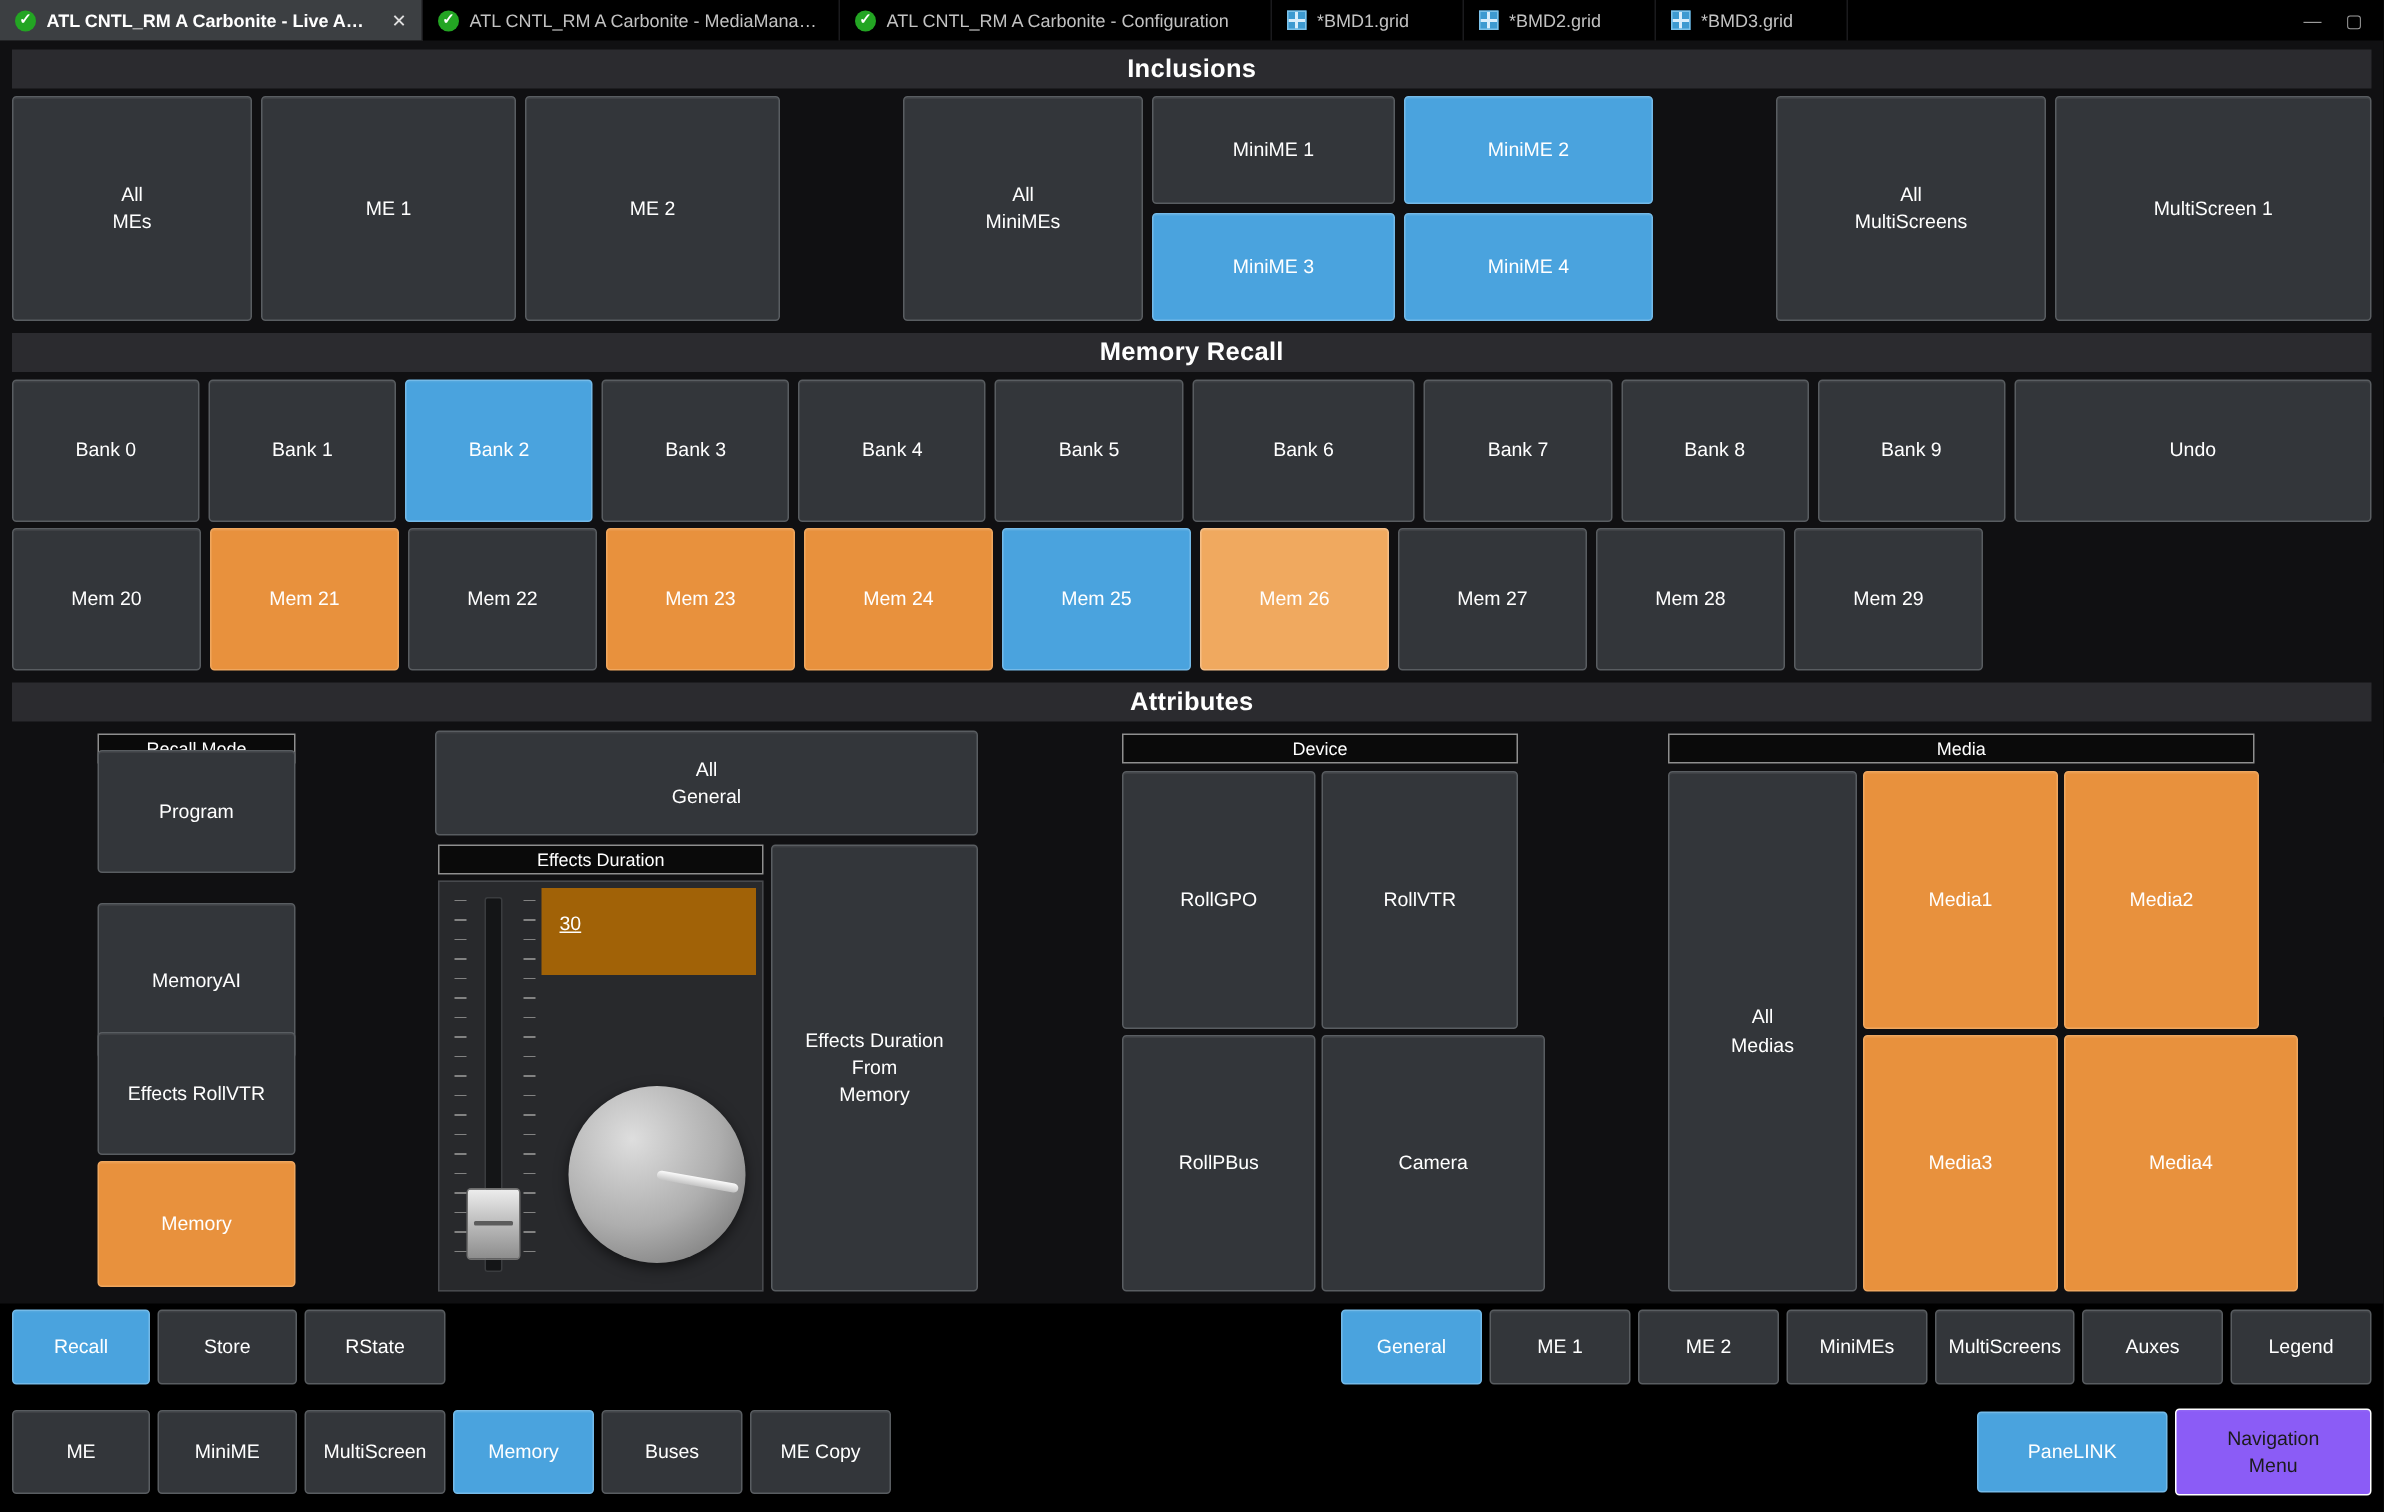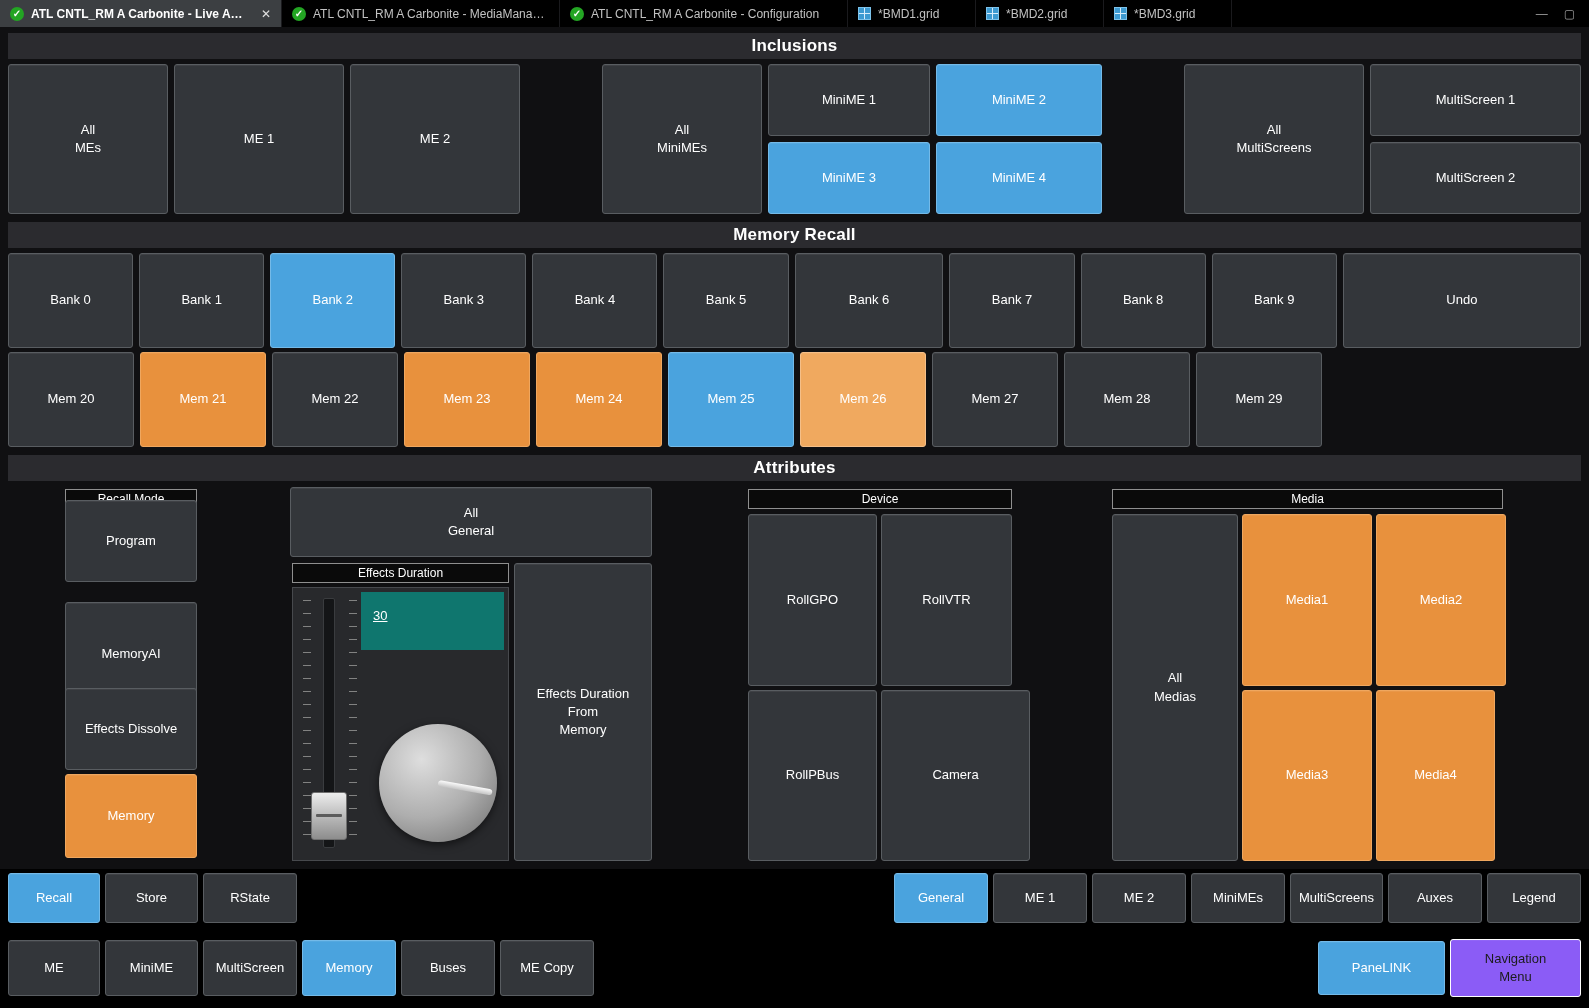--- a/index.html
+++ b/index.html
@@ -35,21 +35,21 @@
   .btn.orange { background:#e8913d; border-color:#efa75f; }
   .btn.orange-light { background:#f0a95f; border-color:#f5bf88; }
   .btn.light { background:#8b5cf6; border-color:#ffffff; color:#1b1b1b; }
 
   
   .attrs { position:relative; flex:none; height:388px; }
   .abs { position:absolute; }
   .group-label { position:absolute; height:20px; background:#0a0a0a; border:1px solid #8f8f8f; color:#fff; font-size:12px;
                  display:flex; align-items:center; justify-content:center; }
   .ed-panel { position:absolute; background:#28292c; border:1px solid #47494d; }
-  .readout { position:absolute; background:#0f766e; color:#fff; font-size:13px; padding:16px 0 0 12px;text-decoration:underline; }
+  .readout { position:absolute; background:#a16207; color:#fff; font-size:13px; padding:16px 0 0 12px;text-decoration:underline; }
   .slider { position:absolute; }
   .ticks { position:absolute; width:8px; background-image:repeating-linear-gradient(to bottom, #828282 0 1px, transparent 1px 13px); }
   .groove { position:absolute; width:12px; background:#141517; border:1px solid #3a3c3f; border-radius:2px; }
   .handle { position:absolute; background:linear-gradient(#ededed,#bfbfbf 46%,#8d8d8d); border:1px solid #6f6f6f; border-radius:3px; }
   .handle-line { height:3px; background:#5c5c5c; margin:21px 4px 0; border-radius:1px; }
   .knob { position:absolute; border-radius:50%; background:radial-gradient(circle at 36% 30%, #dedede, #aeaeae 52%, #848484 82%, #707070); box-shadow:0 3px 9px rgba(0,0,0,.55); }
   .pointer { position:absolute; left:50%; top:50%; width:55px; height:6px; margin-top:-3px; background:linear-gradient(#fafafa,#c4c4c4);
              transform-origin:0 50%; transform:rotate(10deg); border-radius:3px; }
 
   
@@ -108,21 +108,20 @@
     </div>
     <div class="col" style="width:166px">
       <div class="btn blue" style="flex:1">MiniME 2</div>
       <div class="btn blue" style="flex:1">MiniME 4</div>
     </div>
     <div class="spacer" style="width:70px"></div>
     <div class="btn" style="width:180px">All
 MultiScreens</div>
     <div class="col" style="flex:1">
       <div class="btn" style="flex:1">MultiScreen 1</div>
-      <div class="btn" style="flex:1">MultiScreen 2</div>
     </div>
   </div>
 
   <div class="section-header" style="margin-top:8px">Memory Recall</div>
   <div class="row" style="height:95px">
     <div class="btn" style="width:126px">Bank 0</div>
     <div class="btn" style="width:126px">Bank 1</div>
     <div class="btn blue" style="width:126px">Bank 2</div>
     <div class="btn" style="width:126px">Bank 3</div>
     <div class="btn" style="width:126px">Bank 4</div>
@@ -145,21 +144,21 @@
     <div class="btn" style="width:126px">Mem 28</div>
     <div class="btn" style="width:126px">Mem 29</div>
   </div>
 
   <div class="section-header" style="margin-top:8px">Attributes</div>
   <div class="attrs">
 
     <div class="group-label" style="left:65px;top:8px;width:132px">Recall Mode</div>
     <div class="btn abs" style="left:65px;top:19px;width:132px;height:82px">Program</div>
     <div class="btn abs" style="left:65px;top:121px;width:132px;height:104px">MemoryAI</div>
-    <div class="btn abs" style="left:65px;top:207px;width:132px;height:82px">Effects Dissolve</div>
+    <div class="btn abs" style="left:65px;top:207px;width:132px;height:82px">Effects RollVTR</div>
     <div class="btn abs orange" style="left:65px;top:293px;width:132px;height:84px">Memory</div>
 
     <div class="btn abs" style="left:290px;top:6px;width:362px;height:70px">All
 General</div>
 
     <div class="group-label" style="left:292px;top:82px;width:217px">Effects Duration</div>
     <div class="ed-panel" style="left:292px;top:106px;width:217px;height:274px">
       <div class="readout" style="left:68px;top:4px;right:4px;height:58px">30</div>
       <div class="slider" style="left:8px;top:8px;width:62px;height:256px">
         <div class="ticks" style="left:2px;top:4px;height:240px"></div>
@@ -183,21 +182,21 @@
     <div class="btn abs" style="left:881px;top:33px;width:131px;height:172px">RollVTR</div>
     <div class="btn abs" style="left:748px;top:209px;width:129px;height:171px">RollPBus</div>
     <div class="btn abs" style="left:881px;top:209px;width:149px;height:171px">Camera</div>
 
     <div class="group-label" style="left:1112px;top:8px;width:391px">Media</div>
     <div class="btn abs" style="left:1112px;top:33px;width:126px;height:347px">All
 Medias</div>
     <div class="btn abs orange" style="left:1242px;top:33px;width:130px;height:172px">Media1</div>
     <div class="btn abs orange" style="left:1376px;top:33px;width:130px;height:172px">Media2</div>
     <div class="btn abs orange" style="left:1242px;top:209px;width:130px;height:171px">Media3</div>
-    <div class="btn abs orange" style="left:1376px;top:209px;width:119px;height:171px">Media4</div>
+    <div class="btn abs orange" style="left:1376px;top:209px;width:156px;height:171px">Media4</div>
   </div>
 
   <div class="footer">
     <div class="fbar">
       <div class="btn blue" style="width:92px;height:50px">Recall</div>
       <div class="btn" style="width:93px;height:50px">Store</div>
       <div class="btn" style="width:94px;height:50px">RState</div>
       <div class="btn blue" style="width:94px;height:50px;margin-left:auto">General</div>
       <div class="btn" style="width:94px;height:50px">ME 1</div>
       <div class="btn" style="width:94px;height:50px">ME 2</div>

